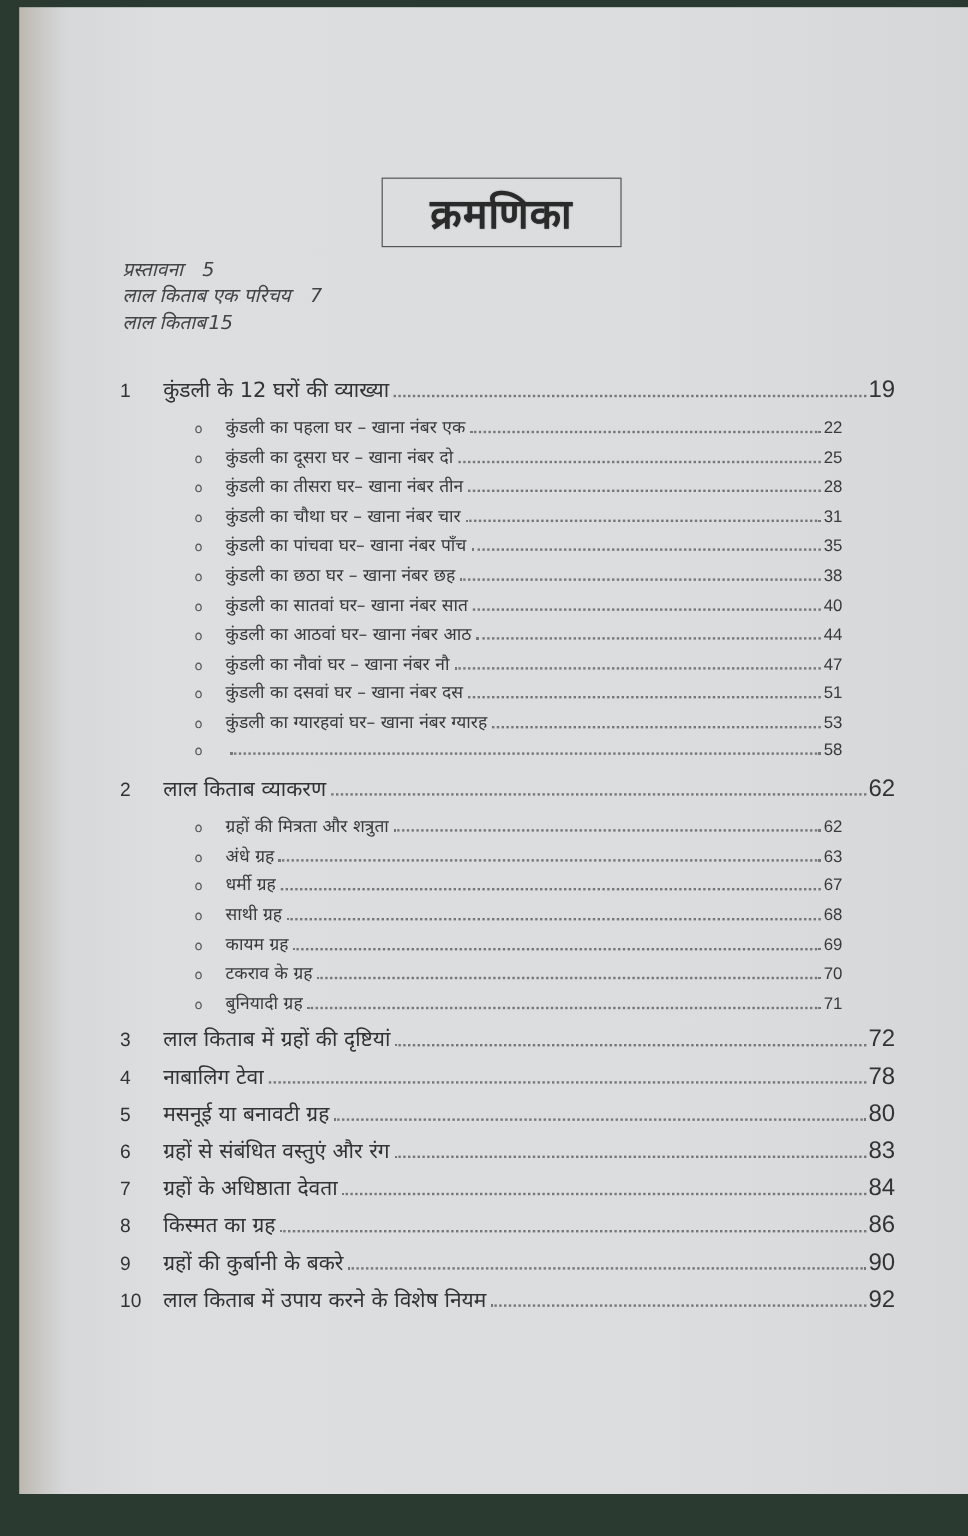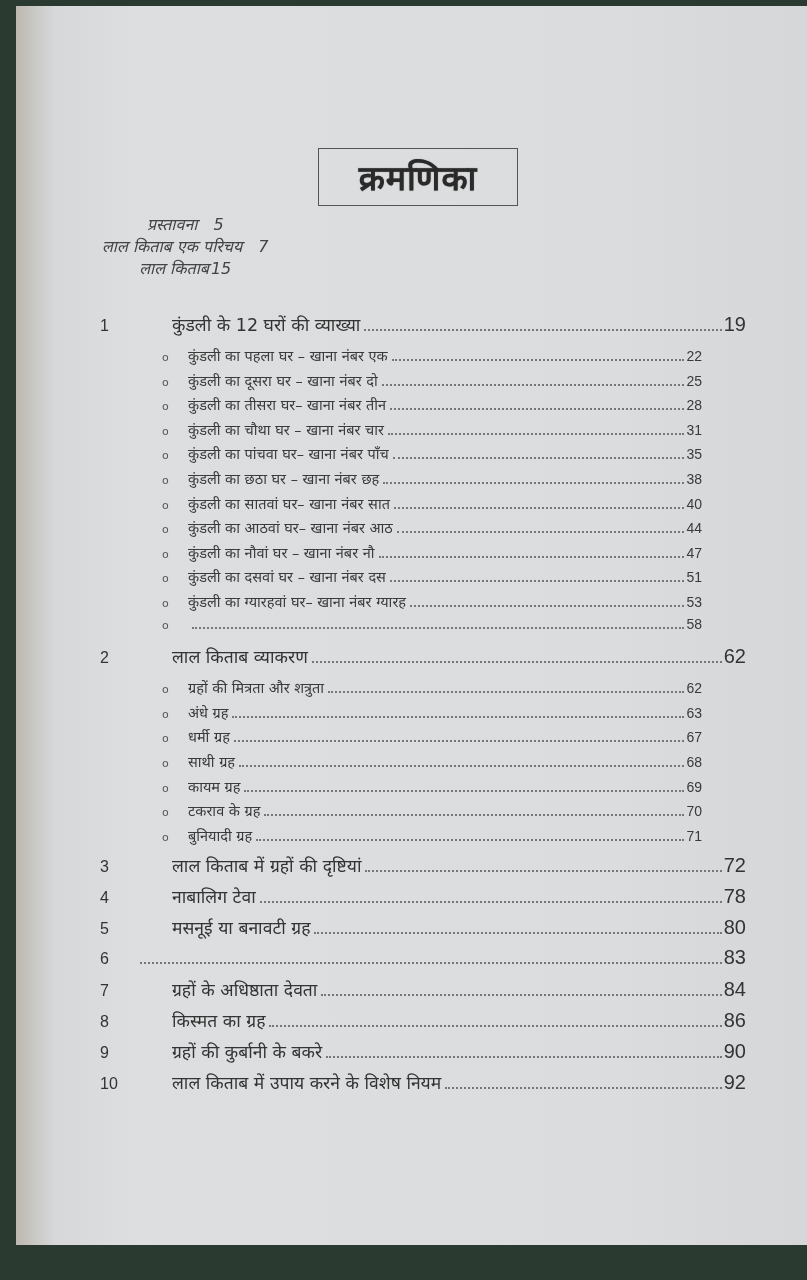--- a/index.html
+++ b/index.html
@@ -33,36 +33,36 @@
       text-shadow: 0 0 1px #666;
     }
     .preface {
       position: absolute;
       left: 86px; top: 208px;
       font-style: italic;
       font-size: 16px;
       line-height: 22px;
       color: #444;
     }
-    .preface .row { display: flex; gap: 16px; white-space: nowrap; justify-content: center; }
+    .preface .row { display: flex; gap: 16px; white-space: nowrap; }
     .preface .num { font-style: italic; }
 
     .toc {
       position: absolute;
       left: 84px; top: 306px;
       width: 646px;
     }
     .ch {
       display: flex; align-items: baseline;
       height: 31px;
       font-size: 17.5px;
       color: #333;
     }
     .ch .cnum { width: 36px; flex: none; font-size: 16px; font-family: "Liberation Sans", sans-serif; }
-    .ch .label { white-space: nowrap; flex: none; margin-left: 36px; }
+    .ch .label { white-space: nowrap; flex: none; }
     .dots {
       flex: 1 1 auto;
       border-bottom: 2px dotted #777;
       margin: 0 2px 5px 4px;
       height: 1px;
     }
     .ch .page-no { flex: none; font-family: "Liberation Sans", sans-serif; font-size: 20px; }
     .sub {
       display: flex; align-items: baseline;
       height: 24.6px;
@@ -242,20 +242,21 @@
         <span class="page-no">78</span>
       </div>
       <div class="ch">
         <span class="cnum">5</span>
         <span class="label">मसनूई या बनावटी ग्रह</span>
         <span class="dots"></span>
         <span class="page-no">80</span>
       </div>
       <div class="ch">
         <span class="cnum">6</span>
+        <span class="label">ग्रहों से संबंधित वस्तुएं और रंग</span>
         <span class="dots"></span>
         <span class="page-no">83</span>
       </div>
       <div class="ch">
         <span class="cnum">7</span>
         <span class="label">ग्रहों के अधिष्ठाता देवता</span>
         <span class="dots"></span>
         <span class="page-no">84</span>
       </div>
       <div class="ch">

